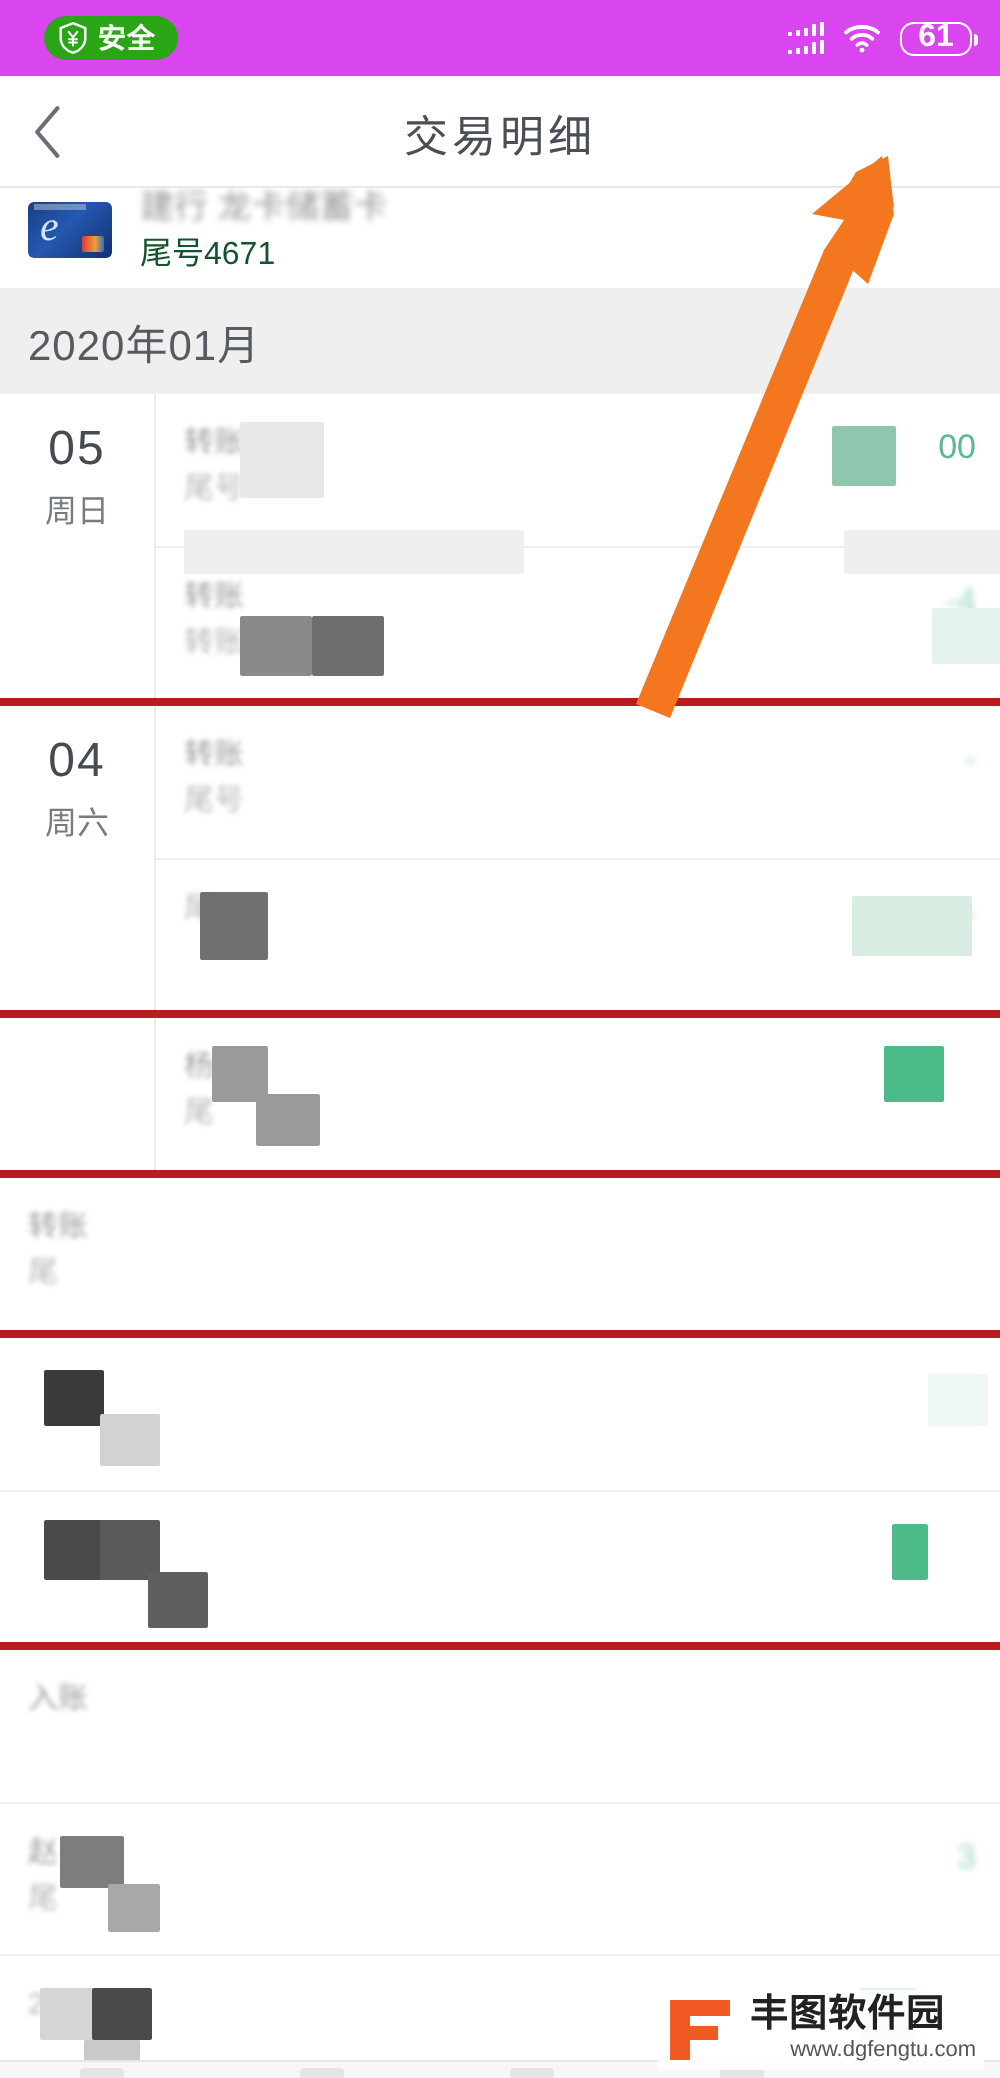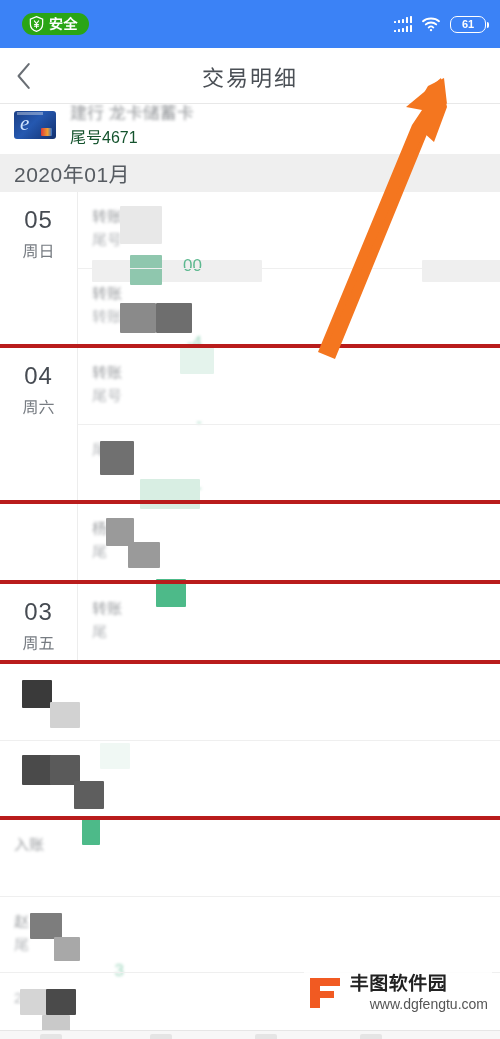--- a/index.html
+++ b/index.html
@@ -7,21 +7,21 @@
   html, body {
     width:500px; height:1039px;
     font-family:"Liberation Sans","DejaVu Sans",sans-serif;
     background:#ffffff;
     overflow:hidden;
   }
   .phone { position:relative; width:500px; height:1039px; background:#fff; }
 
   
   .statusbar {
-    height:48px; background:#3b82f6; display:flex; align-items:center;
+    height:38px; background:#d946ef; display:flex; align-items:center;
     justify-content:space-between; padding:0 14px 0 22px;
   }
   .safe-badge {
     display:flex; align-items:center; gap:5px;
     background:#2aa515; border-radius:14px;
     padding:3px 11px 3px 7px;
   }
   .safe-badge .shield { width:15px; height:16px; display:block; }
   .safe-badge .txt { color:#fff; font-size:14px; font-weight:bold; letter-spacing:.5px; line-height:1; }
   .status-right { display:flex; align-items:center; gap:9px; }
@@ -33,21 +33,21 @@
   .sig-row i:nth-child(5){height:7px}
   .wifi { width:20px; height:16px; }
   .battery {
     border:1.6px solid #fff; border-radius:7px; width:36px; height:17px;
     display:flex; align-items:center; justify-content:center; position:relative;
   }
   .battery:after {
     content:""; position:absolute; right:-4px; top:5px; width:2.5px; height:6px;
     background:#fff; border-radius:0 2px 2px 0;
   }
-  .battery span { color:#fff; font-size:11px; font-weight:bold; line-height:1; }
+  .battery span { color:#fff; font-size:16px; font-weight:bold; line-height:1; }
 
   
   .navbar {
     height:56px; background:#fff; display:flex; align-items:center;
     position:relative; padding:0 16px; border-bottom:1px solid #e8e8e8;
   }
   .nav-back { width:44px; height:44px; display:flex; align-items:center; }
   .nav-back svg { display:block; }
   .nav-title {
     position:absolute; left:0; right:0; text-align:center;
@@ -83,39 +83,39 @@
   }
   .card-text { margin-left:14px; margin-top:-6px; }
   .card-name {
     font-size:17px; color:#3d4248; line-height:1.1;
     filter:blur(1.6px); opacity:.55; white-space:nowrap;
   }
   .card-tail { font-size:16px; color:#14532d; margin-top:5px; line-height:1.1; }
 
   
   .month-header {
-    background:#efefef; height:38px; display:flex; align-items:center;
+    background:#efefef; height:53px; display:flex; align-items:center;
     padding-left:14px; font-size:21px; color:#565b61; letter-spacing:.5px;
   }
 
   
   .txlist { position:relative; background:#fff; }
   .daygroup { display:flex; position:relative; }
   .daygroup + .daygroup { border-top:4px solid #b91c1c; }
   .daycol {
     width:78px; flex:none; padding-top:14px;
     display:flex; flex-direction:column; align-items:center;
     border-right:1px solid #ededed;
   }
   .day-num { font-size:24px; color:#464b52; font-weight:300; line-height:1.15; letter-spacing:1px; }
   .day-wk  { font-size:16px; color:#777c82; margin-top:9px; line-height:1.15; }
   .rows { flex:1; min-width:0; }
   .txrow {
     position:relative; height:76px; padding:12px 12px 0 14px;
-    display:flex; align-items:flex-start; justify-content:space-between;flex-direction:column;
+    display:flex; align-items:flex-start; justify-content:space-between;
   }
   .txrow + .txrow { border-top:1px solid #efefef; }
   .tx-left { position:relative; flex:1; min-width:0; padding-top:2px; }
   .tx-l1, .tx-l2 {
     font-size:15px; color:#3f444a; line-height:1.5; white-space:nowrap;
     filter:blur(1.4px); opacity:.5;
   }
   .tx-l2 { color:#70757b; }
   .tx-right {
     flex:none; position:relative; min-width:110px; text-align:right; padding-top:3px;
@@ -131,27 +131,27 @@
   .mask { position:absolute; border-radius:1px; }
 
   
   .arrow-layer {
     position:absolute; left:0; top:0; width:500px; height:1039px;
     pointer-events:none; z-index:40;
   }
 
   
   .watermark {
-    position:absolute; right:8px; bottom:24px; display:flex; align-items:center;
+    position:absolute; right:8px; bottom:4px; display:flex; align-items:center;
     gap:8px; z-index:45; background:rgba(255,255,255,.85); padding:3px 4px;
   }
   .wm-logo { width:34px; height:34px; flex:none; }
   .wm-txt { line-height:1.05; }
   .wm-name { font-size:19px; color:#222; font-weight:bold; letter-spacing:.5px; }
-  .wm-url { font-size:14px; color:#555; margin-top:3px;margin-left:20px; }
+  .wm-url { font-size:11px; color:#555; margin-top:3px;margin-left:20px; }
 
   
   .bottom-peek {
     position:absolute; left:0; bottom:0; width:500px; height:9px;
     background:#f7f7f7; border-top:1px solid #e6e6e6; overflow:hidden;
   }
   .bottom-peek .pk {
     position:absolute; top:3px; width:22px; height:12px;
     background:#d8d8d8; border-radius:2px; opacity:.6;
   }
@@ -309,24 +309,20 @@
             </div>
             <div class="tx-right">
               <div class="amt clear" style="color: rgb(92, 184, 143);"></div>
               <div class="bal"></div>
               <span class="mask" style="left: 64px; top: 2px; width: 30px; height: 28px; background: rgb(77, 186, 137);"></span>
             </div>
           </div>
         </div>
       </div>
       <div class="daygroup">
-        <div class="daycol">
-          <div class="day-num">03</div>
-          <div class="day-wk">周五</div>
-        </div>
         <div class="rows">
           <div class="txrow">
             <div class="tx-left">
               <div class="tx-l1">转账</div>
               <div class="tx-l2">尾</div>
             </div>
             <div class="tx-right">
               <div class="amt"></div>
               <div class="bal"></div>
             </div>

